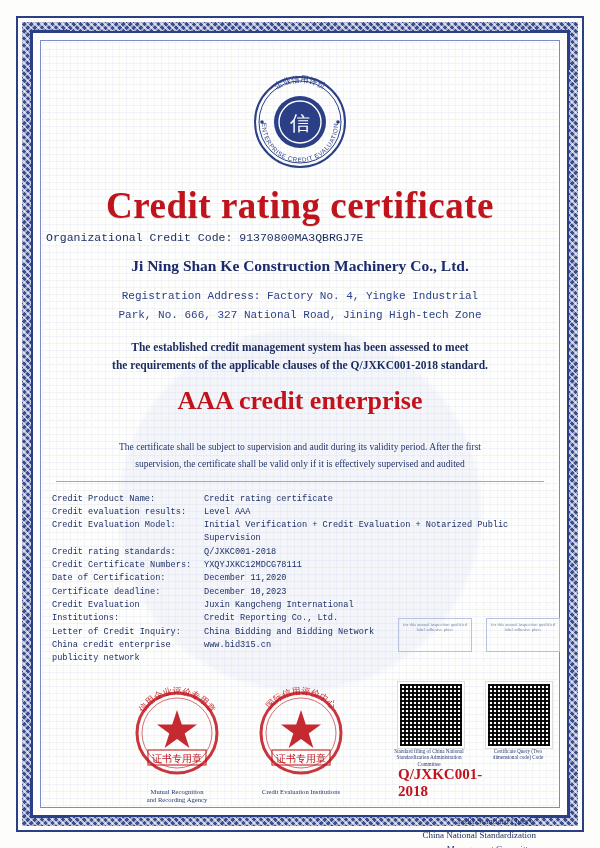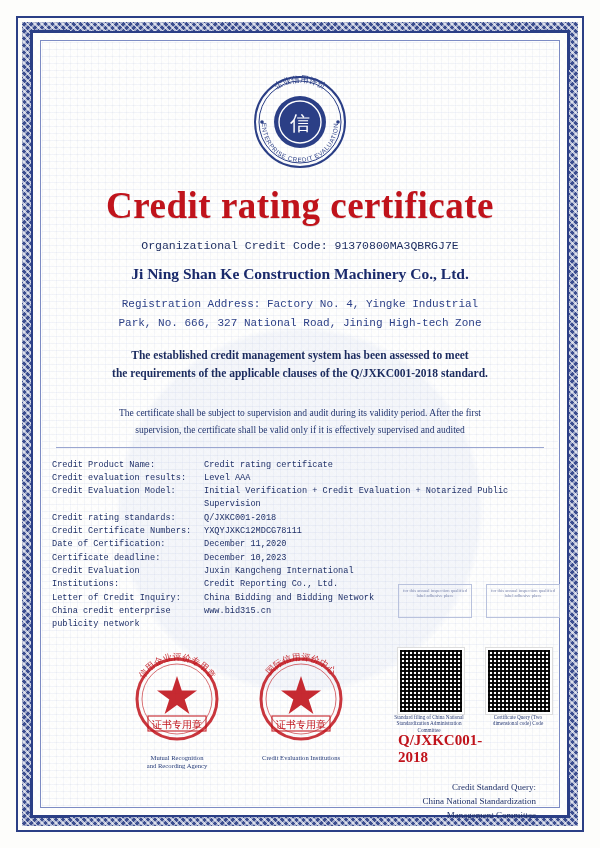--- a/index.html
+++ b/index.html
@@ -77,25 +77,25 @@
   .title{
     text-align:center;
     color:#c0131b;
     font-size:37px;
     font-weight:bold;
     letter-spacing:.5px;
     margin-top:6px;
     text-shadow:0 1px 0 rgba(0,0,0,.12);
   }
   .org-code{
-    text-align:center;
+    text-align:left;
     color:#1a2a5e;
     font-family:"Liberation Mono",monospace;
     font-size:11.5px;
-    margin-top:12px;
+    margin-top:4px;
   }
   .company{
     text-align:center;
     color:#1a2a6b;
     font-size:15.5px;
     font-weight:bold;
     margin-top:13px;
   }
   .address{
     text-align:center;
@@ -257,20 +257,21 @@
     <div class="address">
       <div>Registration Address: Factory No. 4, Yingke Industrial</div>
       <div>Park, No. 666, 327 National Road, Jining High-tech Zone</div>
     </div>
 
     <div class="statement">
       <div>The established credit management system has been assessed to meet</div>
       <div>the requirements of the applicable clauses of the Q/JXKC001-2018 standard.</div>
     </div>
 
+    <div class="grade">AAA credit enterprise</div>
 
     <div class="supervision">
       <div>The certificate shall be subject to supervision and audit during its validity period. After the first</div>
       <div>supervision, the certificate shall be valid only if it is effectively supervised and audited</div>
     </div>
 
     <div class="hr"></div>
 
     <div class="details">
       <div class="drow">

